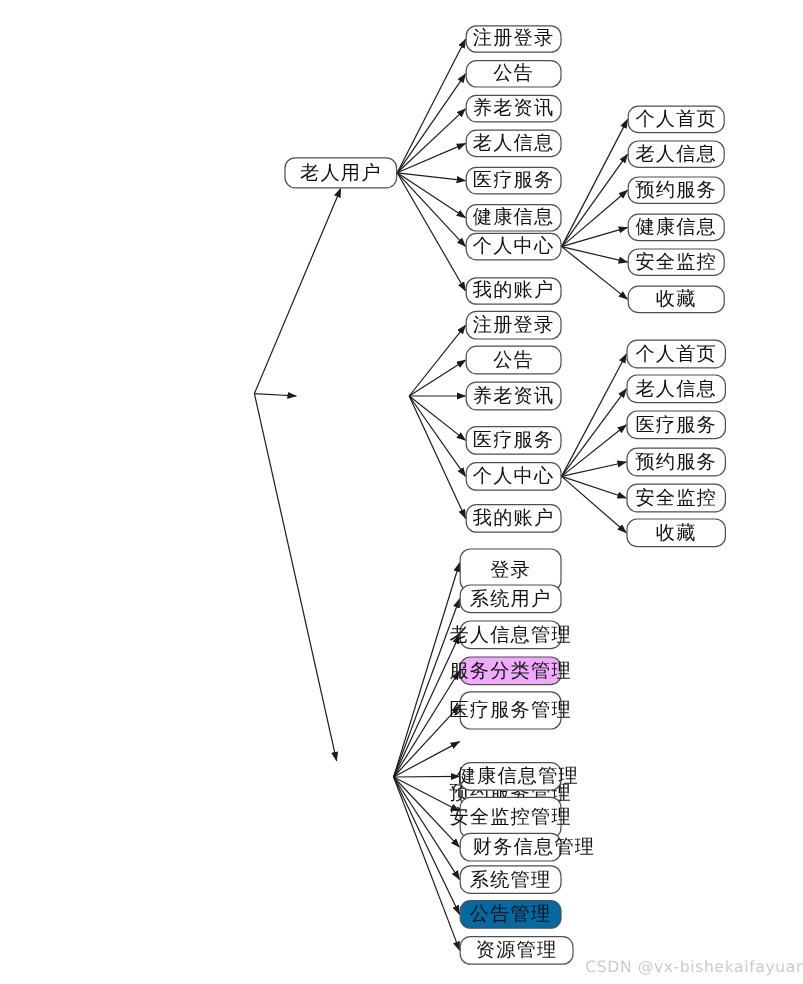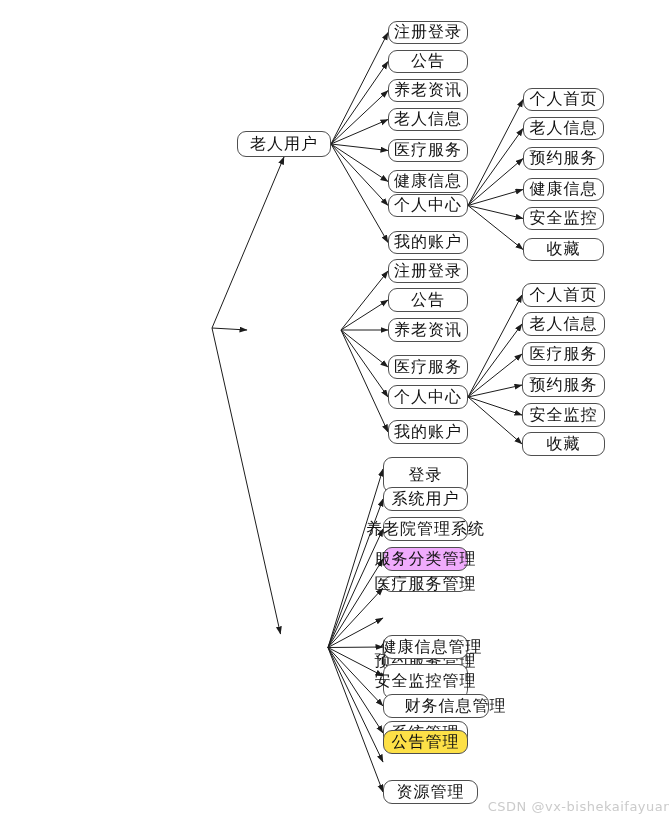--- a/index.html
+++ b/index.html
@@ -99,25 +99,25 @@
     <div class="node" style="left: 388px; top: 385px; width: 80px; height: 24px; border-color: rgb(79, 79, 79); background: rgb(255, 255, 255);">个人中心</div>
     <div class="node" style="left: 388px; top: 420px; width: 80px; height: 24px; border-color: rgb(79, 79, 79); background: rgb(255, 255, 255);">我的账户</div>
     <div class="node" style="left: 522px; top: 283px; width: 83px; height: 24px; border-color: rgb(79, 79, 79); background: rgb(255, 255, 255);">个人首页</div>
     <div class="node" style="left: 522px; top: 312px; width: 83px; height: 24px; border-color: rgb(79, 79, 79); background: rgb(255, 255, 255);">老人信息</div>
     <div class="node" style="left: 522px; top: 342px; width: 83px; height: 24px; border-color: rgb(79, 79, 79); background: rgb(255, 255, 255);">医疗服务</div>
     <div class="node" style="left: 522px; top: 373px; width: 83px; height: 24px; border-color: rgb(79, 79, 79); background: rgb(255, 255, 255);">预约服务</div>
     <div class="node" style="left: 522px; top: 403px; width: 83px; height: 24px; border-color: rgb(79, 79, 79); background: rgb(255, 255, 255);">安全监控</div>
     <div class="node" style="left: 522px; top: 432px; width: 83px; height: 24px; border-color: rgb(79, 79, 79); background: rgb(255, 255, 255);">收藏</div>
     <div class="node" style="left: 383px; top: 457px; width: 85px; height: 36px; border-color: rgb(79, 79, 79); background: rgb(255, 255, 255);">登录</div>
     <div class="node" style="left: 383px; top: 487px; width: 85px; height: 24px; border-color: rgb(79, 79, 79); background: rgb(255, 255, 255);">系统用户</div>
-    <div class="node" style="left: 383px; top: 517px; width: 85px; height: 24px; border-color: rgb(79, 79, 79); background: rgb(255, 255, 255);">养老院管理系统</div>
+    <div class="node" style="left: 383px; top: 517px; width: 85px; height: 24px; border-color: rgb(79, 79, 79); background: rgb(255, 255, 255);">老人信息管理</div>
     <div class="node" style="left: 383px; top: 547px; width: 85px; height: 24px; border-color: rgb(79, 79, 79); background: #f0abfc;">服务分类管理</div>
-    <div class="node" style="left: 383px; top: 576px; width: 85px; height: 16px; border-color: rgb(79, 79, 79); background: rgb(255, 255, 255);">医疗服务管理</div>
+    <div class="node" style="left: 383px; top: 576px; width: 85px; height: 32px; border-color: rgb(79, 79, 79); background: rgb(255, 255, 255);">医疗服务管理</div>
     <div class="node" style="left: 383px; top: 606px; width: 85px; height: 24px; border-color: rgb(79, 79, 79); background: rgb(255, 255, 255); margin-top: 43px;">预约服务管理</div>
     <div class="node" style="left: 383px; top: 635px; width: 85px; height: 24px; border-color: rgb(79, 79, 79); background: rgb(255, 255, 255); padding-left: 12px;">健康信息管理</div>
     <div class="node" style="left: 383px; top: 664px; width: 85px; height: 35px; border-color: rgb(79, 79, 79); background: rgb(255, 255, 255);">安全监控管理</div>
-    <div class="node" style="left: 383px; top: 694px; width: 106px; height: 24px; border-color: rgb(79, 79, 79); background: rgb(255, 255, 255); padding-left: 39px;">财务信息管理</div>
+    <div class="node" style="left: 383px; top: 694px; width: 85px; height: 24px; border-color: rgb(79, 79, 79); background: rgb(255, 255, 255); padding-left: 39px;">财务信息管理</div>
     <div class="node" style="left: 383px; top: 721px; width: 85px; height: 24px; border-color: rgb(79, 79, 79); background: rgb(255, 255, 255);">系统管理</div>
-    <div class="node" style="left: 383px; top: 730px; width: 85px; height: 24px; border-color: rgb(79, 79, 79); background: #fde047;">公告管理</div>
+    <div class="node" style="left: 383px; top: 750px; width: 85px; height: 24px; border-color: rgb(79, 79, 79); background: #0369a1;">公告管理</div>
     <div class="node" style="left: 383px; top: 780px; width: 95px; height: 24px; border-color: rgb(79, 79, 79); background: rgb(255, 255, 255);">资源管理</div>
   </div>
 
 <div id="watermark" style="color: rgb(203, 203, 203);">CSDN @vx-bishekaifayuan</div>
 
 </body></html>

